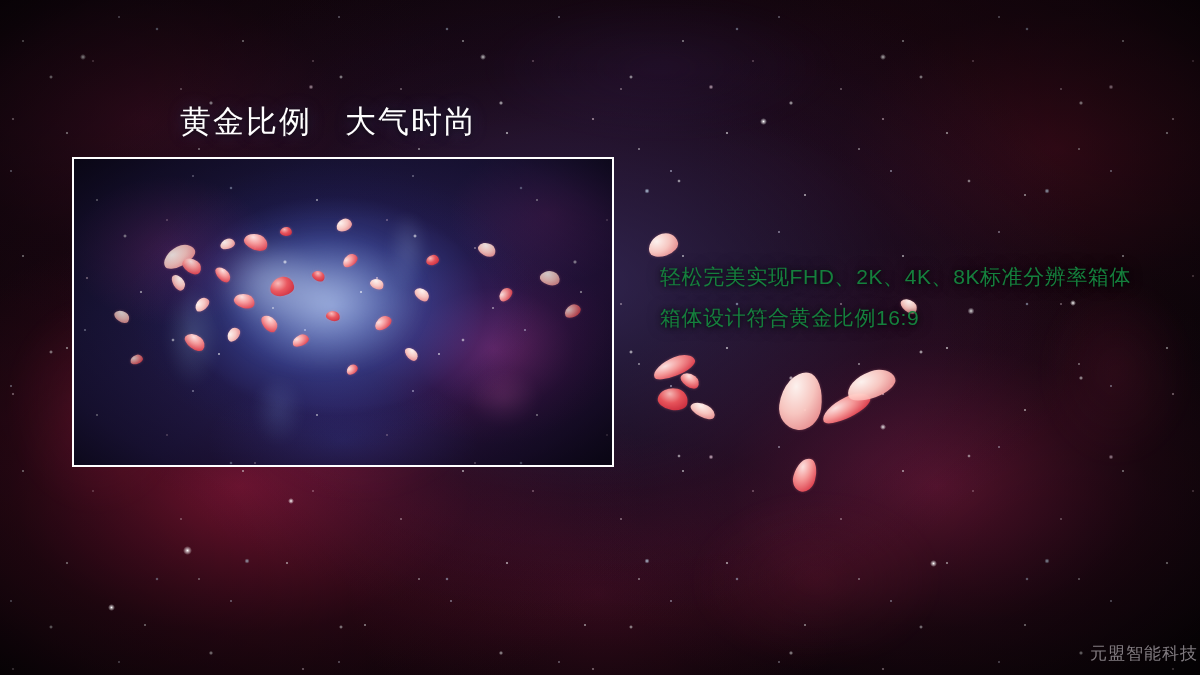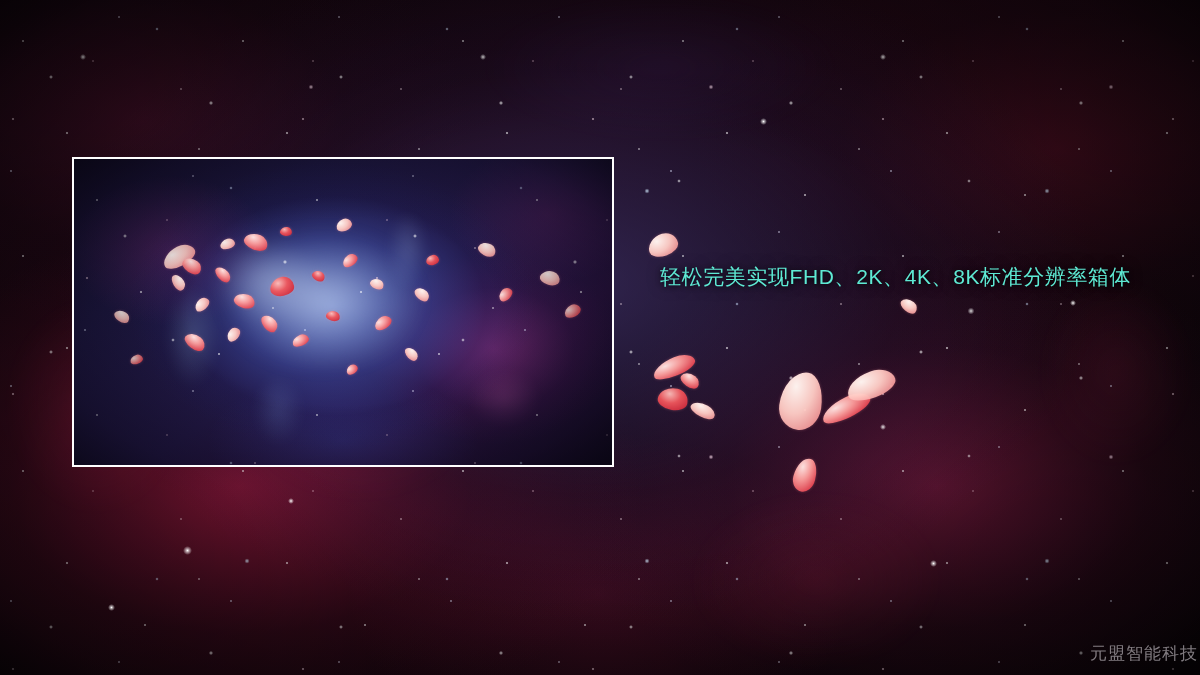--- a/index.html
+++ b/index.html
@@ -140,21 +140,21 @@
     position:absolute;left:180px;top:101px;
     font-size:31px;color:#ffffff;letter-spacing:2px;
     white-space:pre;
     text-shadow:0 1px 6px rgba(0,0,0,.75),0 0 18px rgba(120,150,255,.28);
   }
   #body-text{
     position:absolute;left:660px;top:256px;
     width:520px;
   }
   .body-line{
-    font-size:21px;color:#5eead4;line-height:41px;
+    font-size:21px;color:#15803d;line-height:41px;
     letter-spacing:.6px;white-space:pre;
     text-shadow:0 1px 5px rgba(0,0,0,.80),0 0 14px rgba(0,0,0,.55);
   }
   #watermark{
     position:absolute;right:2px;bottom:10px;
     font-size:17px;color:rgba(176,170,176,0.72);
     letter-spacing:1px;white-space:pre;margin-left:28px;
   }
 </style>
 </head>
@@ -182,20 +182,21 @@
       <div class="petal" style="left: 680px; top: 374px; width: 20px; height: 13px; transform: rotate(36deg);"></div>
       <div class="petal deep" style="left: 658px; top: 388px; width: 30px; height: 22px; transform: rotate(12deg);"></div>
       <div class="petal pale" style="left: 690px; top: 404px; width: 26px; height: 13px; transform: rotate(28deg);"></div>
       <div class="petal pale" style="left: 780px; top: 372px; width: 42px; height: 58px; transform: rotate(8deg);"></div>
       <div class="petal" style="left: 820px; top: 398px; width: 52px; height: 20px; transform: rotate(-26deg);"></div>
       <div class="petal pale" style="left: 846px; top: 372px; width: 50px; height: 26px; transform: rotate(-20deg);"></div>
       <div class="petal" style="left: 794px; top: 458px; width: 22px; height: 34px; transform: rotate(14deg);"></div>
       <div class="petal pale" style="left: 900px; top: 300px; width: 18px; height: 12px; transform: rotate(40deg);"></div>
     </div>
 
+  <div id="title">黄金比例　大气时尚</div>
 
   <div id="photo-frame">
     <div class="inner-layer inner-base"></div>
     <div class="inner-layer inner-glow"></div>
     <div class="inner-layer inner-fil"></div>
     <div class="inner-layer stars-a"></div>
     <div class="inner-layer stars-b"></div>
     <div id="inner-petals">
         <div class="petal pale" style="left: 88px; top: 88px; width: 34px; height: 19px; transform: rotate(-28deg);"></div>
         <div class="petal" style="left: 108px; top: 100px; width: 20px; height: 14px; transform: rotate(35deg);"></div>
@@ -226,17 +227,18 @@
         <div class="petal pale" style="left: 40px; top: 152px; width: 16px; height: 11px; transform: rotate(34deg);"></div>
         <div class="petal" style="left: 56px; top: 196px; width: 13px; height: 9px; transform: rotate(-18deg);"></div>
         <div class="petal pale" style="left: 330px; top: 190px; width: 15px; height: 10px; transform: rotate(50deg);"></div>
         <div class="petal" style="left: 272px; top: 206px; width: 12px; height: 9px; transform: rotate(-34deg);"></div>
       </div>
     <div class="inner-layer inner-vig"></div>
   </div>
 
   <div id="body-text">
     <div class="body-line">轻松完美实现FHD、2K、4K、8K标准分辨率箱体</div>
+    <div class="body-line">箱体设计符合黄金比例16:9</div>
   </div>
 
   <div id="watermark">元盟智能科技</div>
 
 </div>
 
 </body></html>

